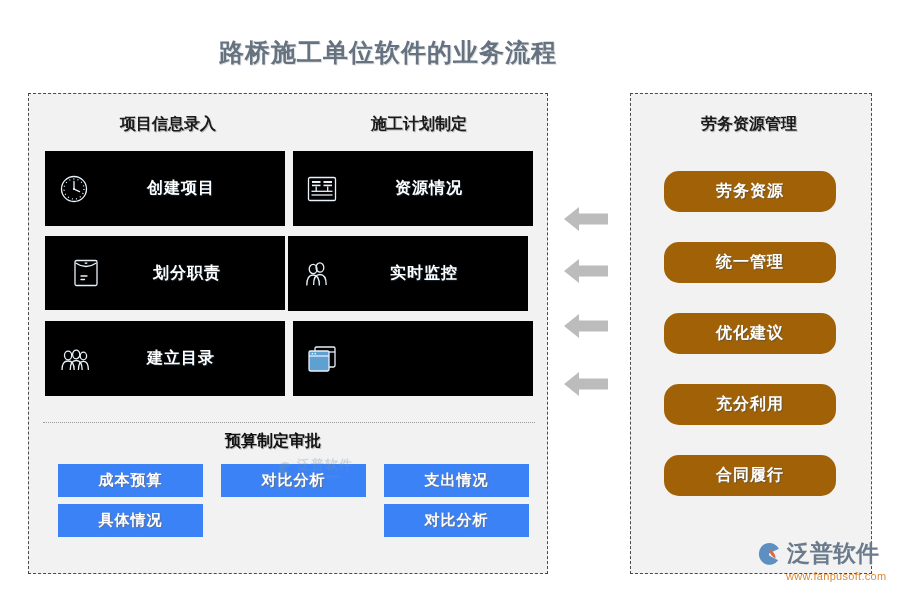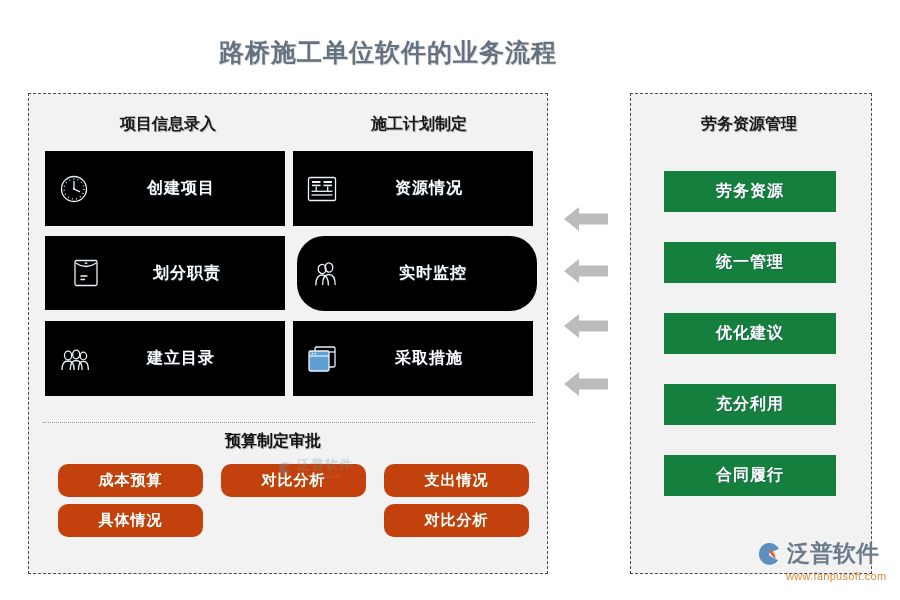--- a/index.html
+++ b/index.html
@@ -86,21 +86,21 @@
     text-shadow: 1px 1px 1px rgba(40,70,100,0.45);
     flex: 1;
     text-align: center;
     padding-right: 26px;
   }
 
   .c-a1 { left: 16px;  top: 57px;  width: 240px; height: 75px; }
   .c-a2 { left: 16px;  top: 142px; width: 240px; height: 74px; padding-left: 12px; }
   .c-a3 { left: 16px;  top: 227px; width: 240px; height: 75px; }
   .c-b1 { left: 264px; top: 57px;  width: 240px; height: 75px; }
-  .c-b2 { left: 268px; top: 142px; width: 240px; height: 75px; border-radius: 27px; }
+  .c-b2 { left: 259px; top: 142px; width: 240px; height: 75px; }
   .c-b3 { left: 264px; top: 227px; width: 240px; height: 75px; }
 
   
   .divider {
     position: absolute;
     left: 14px;
     top: 328px;
     width: 492px;
     border-top: 1px dotted #9a9a9a;
   }
@@ -112,31 +112,30 @@
     top: 337px;
     width: 460px;
     text-align: center;
     font-size: 16px;
     font-weight: bold;
     color: #111111;
     text-shadow: 1px 1px 0 rgba(150,150,150,0.55);
   }
   .chip {
     position: absolute;
-    background: #c2410c;
+    background: #3b82f6;
     color: #ffffff;
     font-size: 15px;
     font-weight: bold;
     letter-spacing: 1px;
     display: flex;
     align-items: center;
     justify-content: center;
     text-shadow: 1px 1px 1px rgba(150,90,0,0.4);
     box-sizing: border-box;
-    border-radius: 10px;
   }
   .chip-r1 { top: 370px; height: 33px; }
   .chip-r2 { top: 410px; height: 33px; }
   .chip-c1 { left: 29px;  width: 145px; }
   .chip-c2 { left: 192px; width: 145px; }
   .chip-c3 { left: 355px; width: 145px; }
 
   
   .arrow {
     position: absolute;
@@ -148,30 +147,31 @@
   .ar2 { left: 562px; top: 255px; }
   .ar3 { left: 562px; top: 310px; }
   .ar4 { left: 562px; top: 368px; }
 
   
   .bar {
     position: absolute;
     left: 33px;
     width: 172px;
     height: 41px;
-    background: #15803d;
+    background: #a16207;
     color: #ffffff;
     font-size: 16px;
     font-weight: bold;
     letter-spacing: 1px;
     display: flex;
     align-items: center;
     justify-content: center;
     text-shadow: 1px 1px 1px rgba(40,70,100,0.45);
     box-sizing: border-box;
+    border-radius: 15px;
   }
   .bar-1 { top: 77px; }
   .bar-2 { top: 148px; }
   .bar-3 { top: 219px; }
   .bar-4 { top: 290px; }
   .bar-5 { top: 361px; }
 
   
   .watermark-center {
     position: absolute;
@@ -304,21 +304,20 @@
     <span class="ico">
       <svg width="34" height="32" viewBox="0 0 34 32" fill="none" stroke="#e8f2fa" stroke-width="1.3">
         <rect x="10" y="4" width="20" height="20" rx="1.4"></rect>
         <line x1="10" y1="9" x2="30" y2="9"></line>
         <rect x="4" y="8" width="20" height="20" rx="1.4" fill="#5ea0d2"></rect>
         <line x1="4" y1="13" x2="24" y2="13"></line>
         <circle cx="7.4" cy="10.6" r="0.9" fill="#e8f2fa" stroke="none"></circle>
         <circle cx="10.2" cy="10.6" r="0.9" fill="#e8f2fa" stroke="none"></circle>
       </svg>
     </span>
-    <span class="lbl">采取措施</span>
   </div>
 
   <div class="divider"></div>
 
   <div class="budget-head">预算制定审批</div>
 
   <div class="chip chip-r1 chip-c1">成本预算</div>
   <div class="chip chip-r1 chip-c2">对比分析</div>
   <div class="chip chip-r1 chip-c3">支出情况</div>
 

